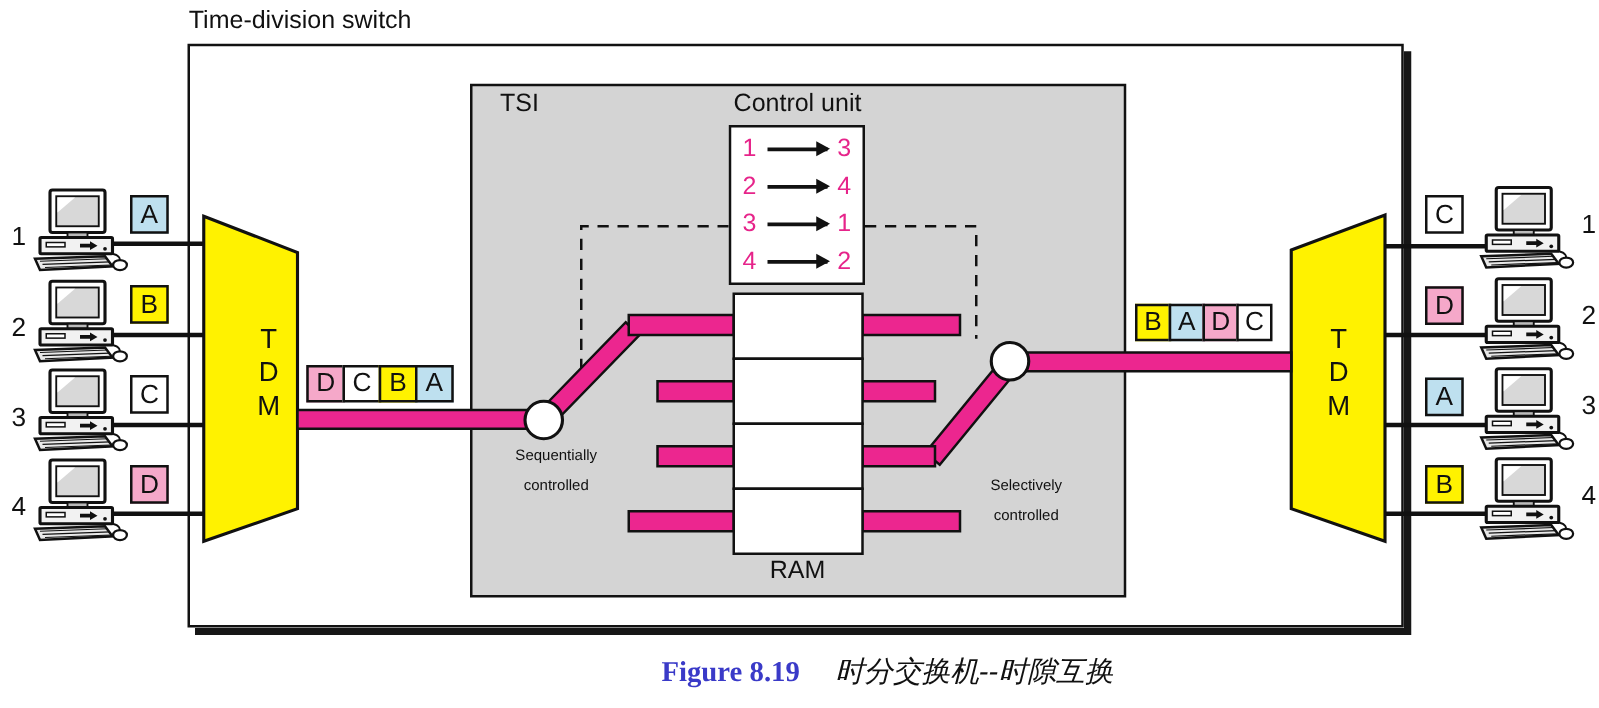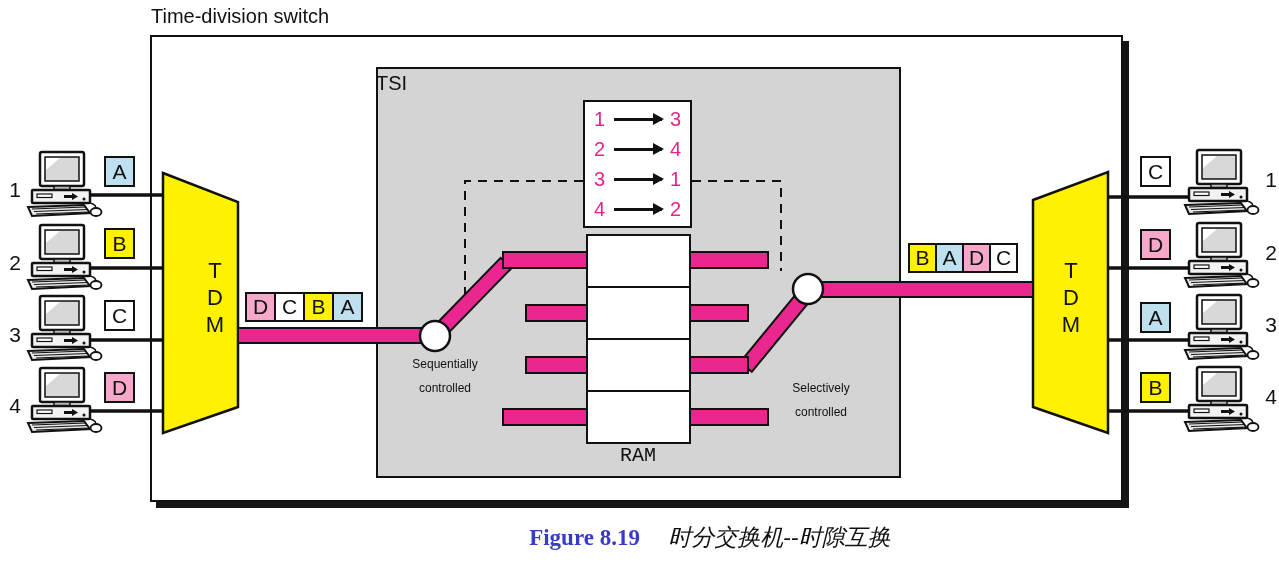--- a/index.html
+++ b/index.html
@@ -128,22 +128,23 @@
     <use href="#pc" x="26" y="225"></use>
     <use href="#pc" x="26" y="296"></use>
     <use href="#pc" x="26" y="368"></use>
     <use href="#pc" x="1183" y="150"></use>
     <use href="#pc" x="1183" y="223"></use>
     <use href="#pc" x="1183" y="295"></use>
     <use href="#pc" x="1183" y="367"></use>
   </svg>
 
   <div class="abs diagram-title">Time-division switch</div>
-  <div class="abs lbl" style="left:376px;top:71px;">TSI</div>
-  <div class="abs lbl center" style="left:597px;top:444px;width:82px;font-family:Liberation Mono, monospace;">RAM</div>
+  <div class="abs lbl" style="left:400px;top:71px;">TSI</div>
+  <div class="abs lbl center" style="left:562px;top:71px;width:152px;">Control unit</div>
+  <div class="abs lbl center" style="left:597px;top:444px;width:82px;">RAM</div>
 
   <div class="abs cu-box">
     <div class="cu-row">
       <span class="cu-num">1</span>
       <span class="cu-arrow"></span>
       <span class="cu-num">3</span>
     </div>
     <div class="cu-row">
       <span class="cu-num">2</span>
       <span class="cu-arrow"></span>

